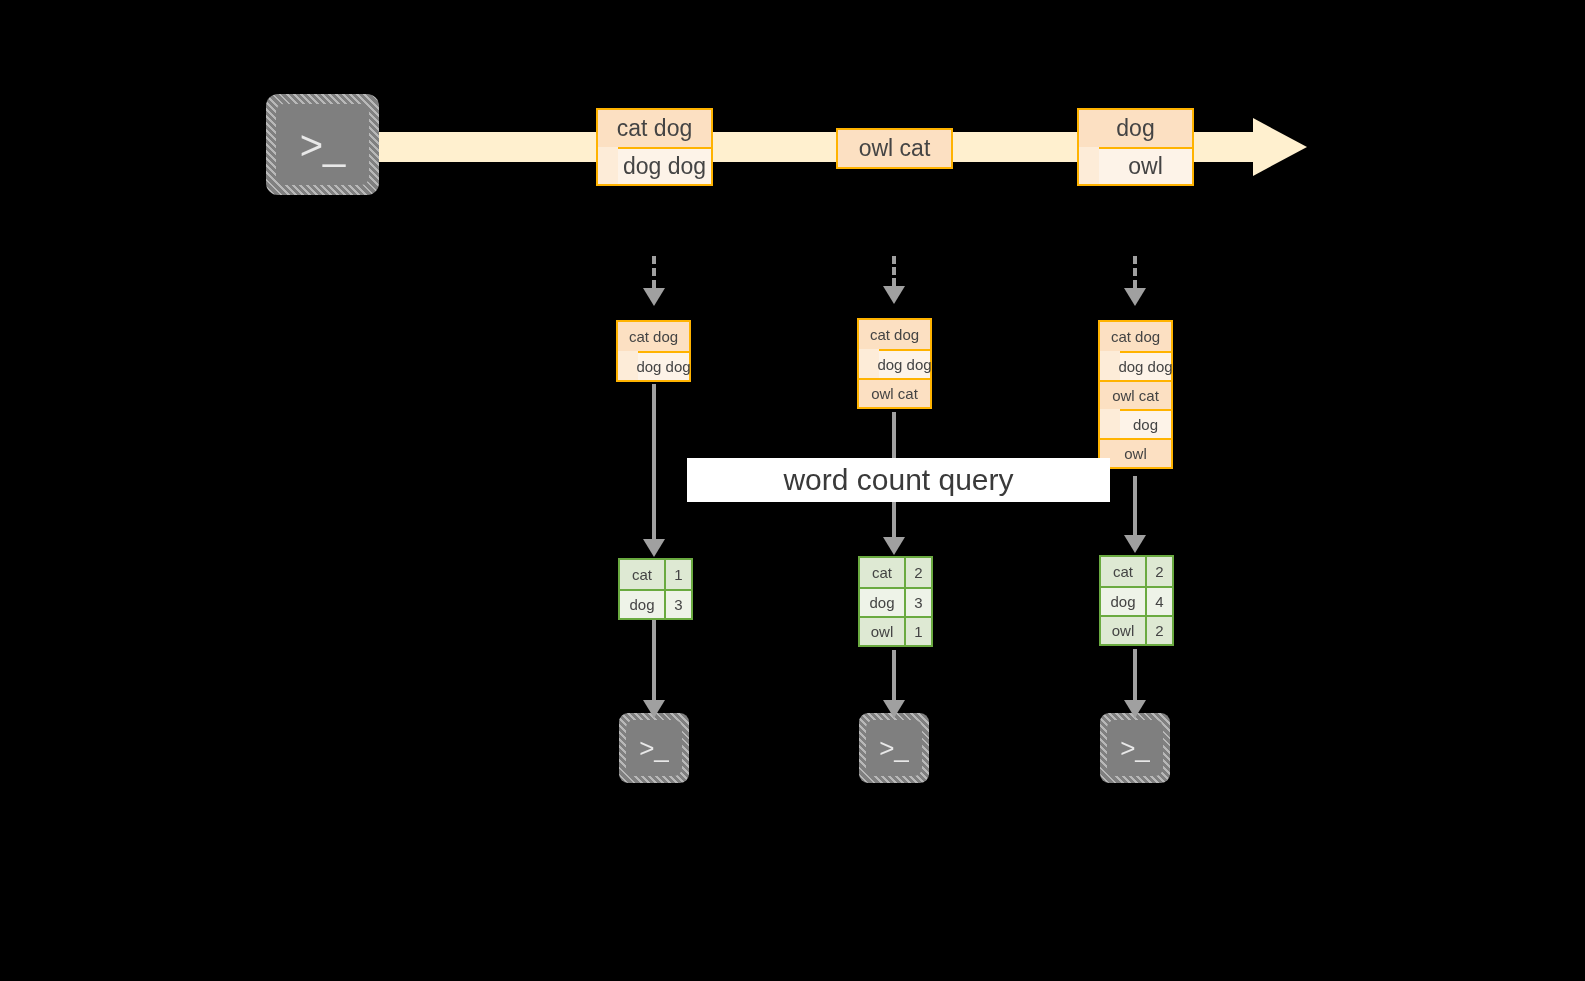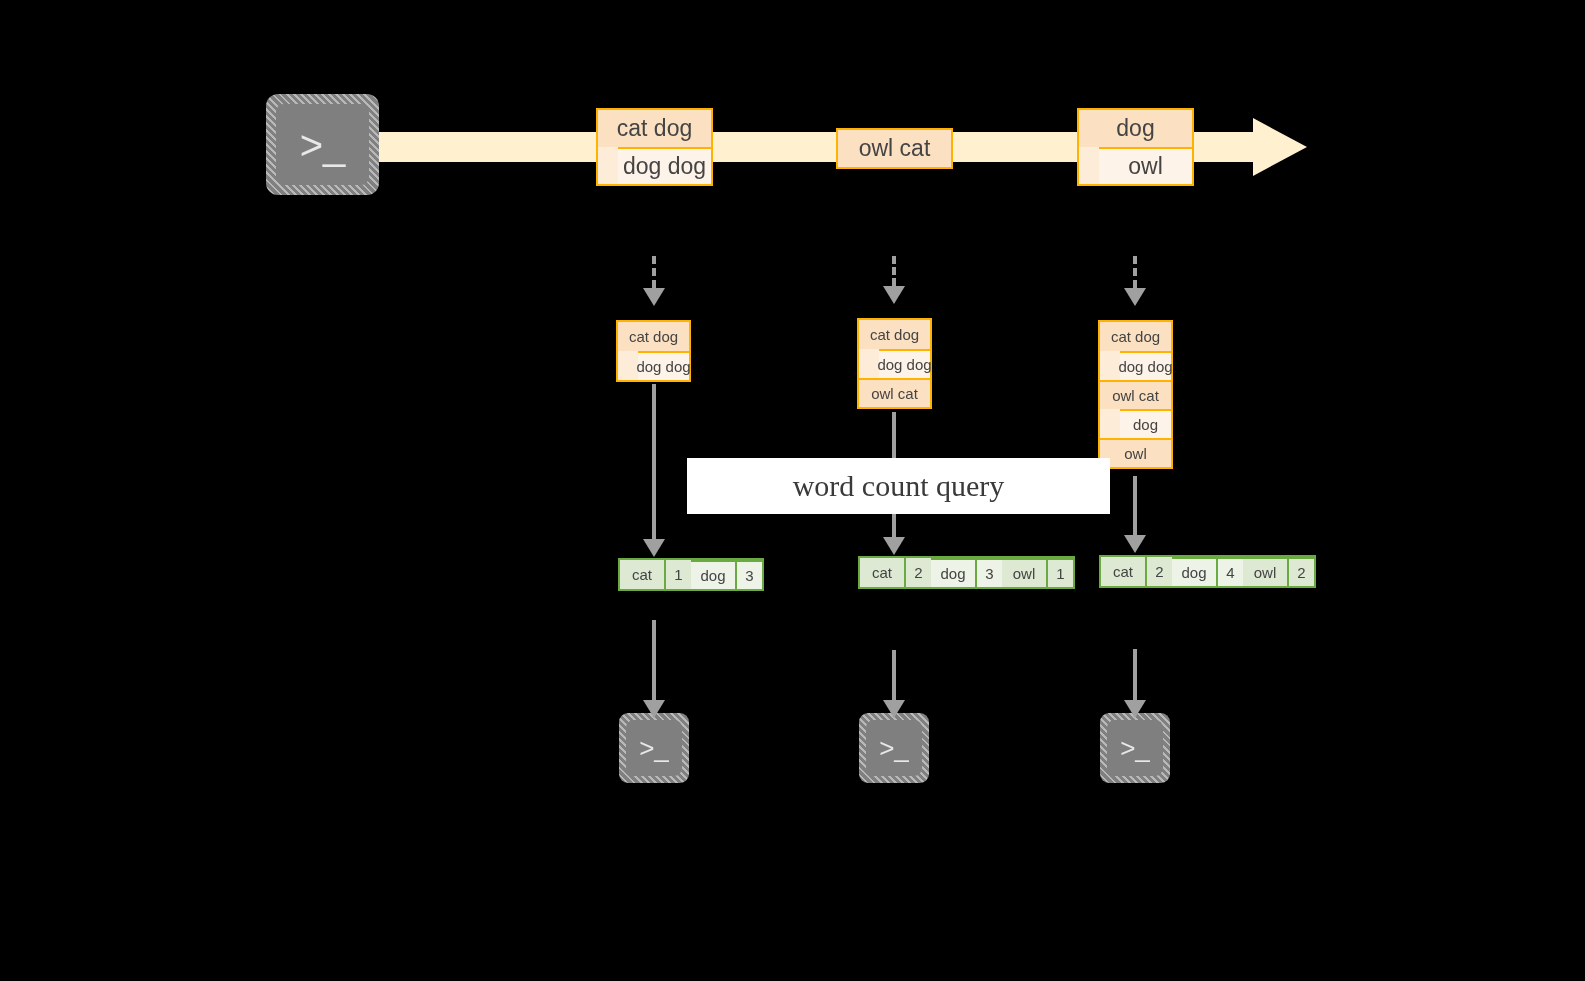--- a/index.html
+++ b/index.html
@@ -89,21 +89,21 @@
   .stack-rec .recrow { height: 29px; font-size: 15px; }
 
   
   .tbl {
     position: absolute;
     box-sizing: border-box;
     border: 2px solid #6aaa40;
     background: #eff4e9;
     z-index: 5;
     display: flex;
-    flex-direction: row;
+    flex-direction: column;
   }
   .tblrow {
     display: flex;
     height: 29px;
     box-sizing: border-box;
   }
   .tblrow + .tblrow { border-top: 2px solid #6aaa40; }
   .tblcell {
     box-sizing: border-box;
     display: flex;
@@ -277,17 +277,17 @@
 
   <div class="vline" style="left:1133px; top:649px; height:51px;"></div>
   <div class="vhead" style="left:1124px; top:700px;"></div>
 
   <div class="term term-small" style="left:1100px; top:713px; width:70px; height:70px;">
     <div class="term-inner">
       <div class="term-glyph">&gt;_</div>
     </div>
   </div>
 
-  <div class="qlabel" style="left:687px; top:458px; width:423px; height:56px;font-family:Liberation Serif, serif;">
+  <div class="qlabel" style="left:687px; top:458px; width:423px; height:44px;">
     <span>word count query</span>
   </div>
 
 </div>
 
 </body></html>

